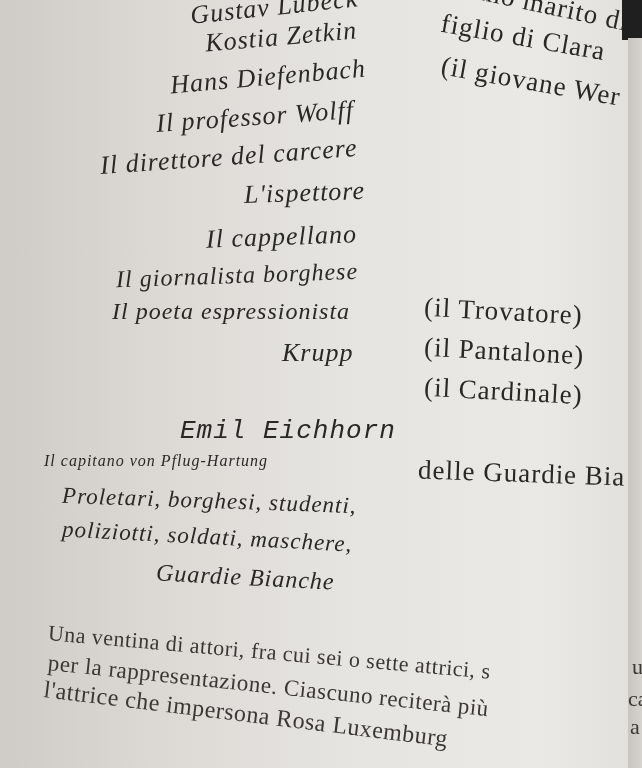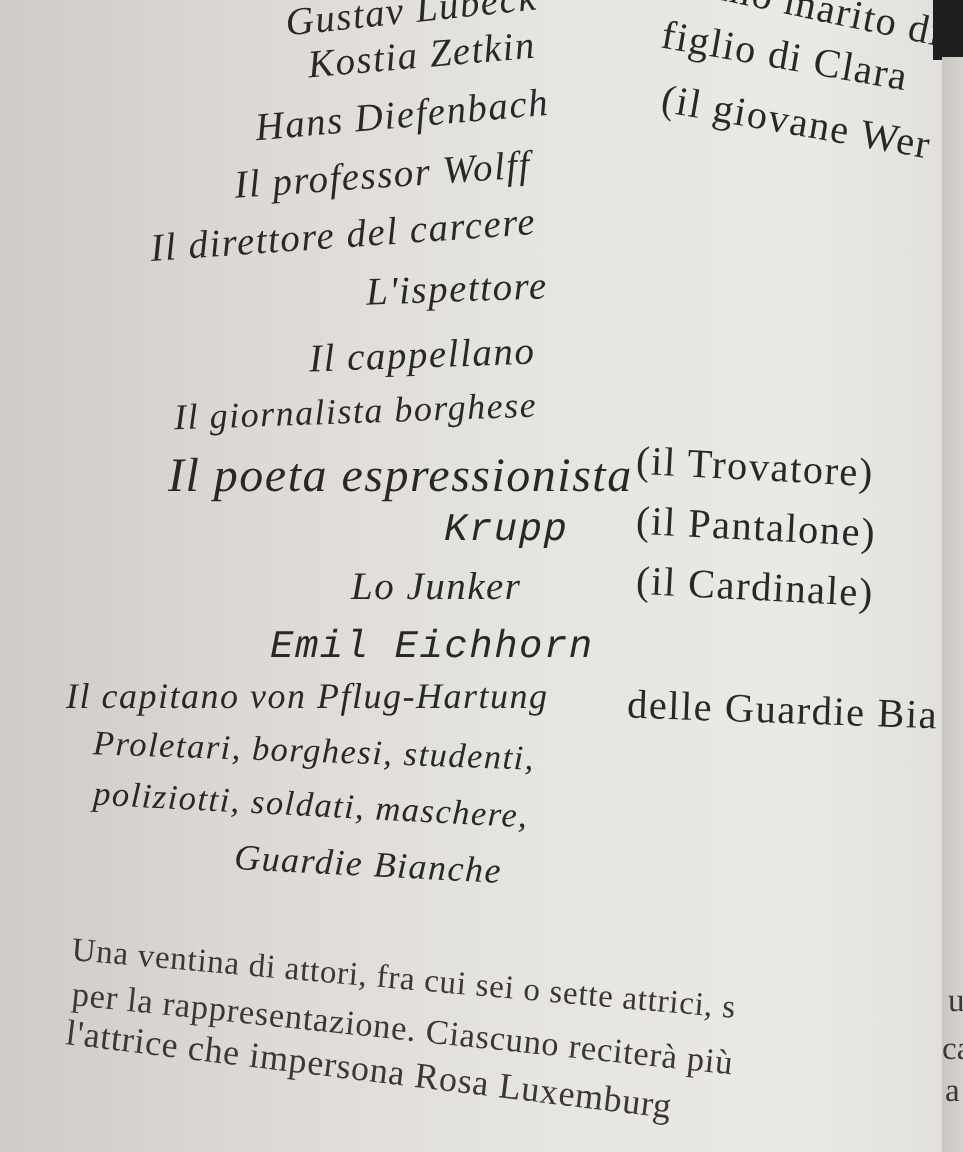--- a/index.html
+++ b/index.html
@@ -39,25 +39,24 @@
 <div class="page">
 
   <div class="role" style="left:190px; top:-8px; transform:rotate(-6deg);">Gustav Lübeck</div>
   <div class="role" style="left:205px; top:22px; transform:rotate(-5deg);">Kostia Zetkin</div>
   <div class="role" style="left:170px; top:62px; transform:rotate(-5deg);">Hans Diefenbach</div>
   <div class="role" style="left:156px; top:102px; transform:rotate(-4deg);">Il professor Wolff</div>
   <div class="role" style="left:100px; top:142px; transform:rotate(-4deg);">Il direttore del carcere</div>
   <div class="role" style="left:244px; top:178px; transform:rotate(-2deg);">L'ispettore</div>
   <div class="role" style="left:206px; top:222px; transform:rotate(-2deg);">Il cappellano</div>
   <div class="role" style="left:116px; top:262px; transform:rotate(-2deg); font-size:24px;">Il giornalista borghese</div>
-  <div class="role" style="left:112px; top:298px; font-size:32px;">Il poeta espressionista</div>
-  <div class="role" style="left:296px; top:338px;font-family:Liberation Mono, monospace;">Krupp</div>
-  <div class="role" style="left:234px; top:376px;">Lo Junker</div>
+  <div class="role" style="left:112px; top:298px; font-size:24px;">Il poeta espressionista</div>
+  <div class="role" style="left:282px; top:338px;">Krupp</div>
   <div class="role" style="left:180px; top:416px;font-family:Liberation Mono, monospace;">Emil Eichhorn</div>
-  <div class="role" style="left:44px; top:452px; font-size:24px;">Il capitano von Pflug-Hartung</div>
+  <div class="role" style="left:44px; top:452px; font-size:16px;">Il capitano von Pflug-Hartung</div>
   <div class="role" style="left:62px; top:488px; font-size:23px; transform:rotate(2deg);">Proletari, borghesi, studenti,</div>
   <div class="role" style="left:62px; top:524px; font-size:23px; transform:rotate(3deg);">poliziotti, soldati, maschere,</div>
   <div class="role" style="left:156px; top:564px; font-size:24px; transform:rotate(3deg);">Guardie Bianche</div>
 
   <div class="note" style="left:446px; top:-12px; transform:rotate(12deg);">primo marito di</div>
   <div class="note" style="left:440px; top:22px; transform:rotate(10deg);">figlio di Clara</div>
   <div class="note" style="left:440px; top:66px; transform:rotate(10deg);">(il giovane Wer</div>
   <div class="note" style="left:424px; top:296px; transform:rotate(3deg);">(il Trovatore)</div>
   <div class="note" style="left:424px; top:336px; transform:rotate(3deg);">(il Pantalone)</div>
   <div class="note" style="left:424px; top:376px; transform:rotate(3deg);">(il Cardinale)</div>

